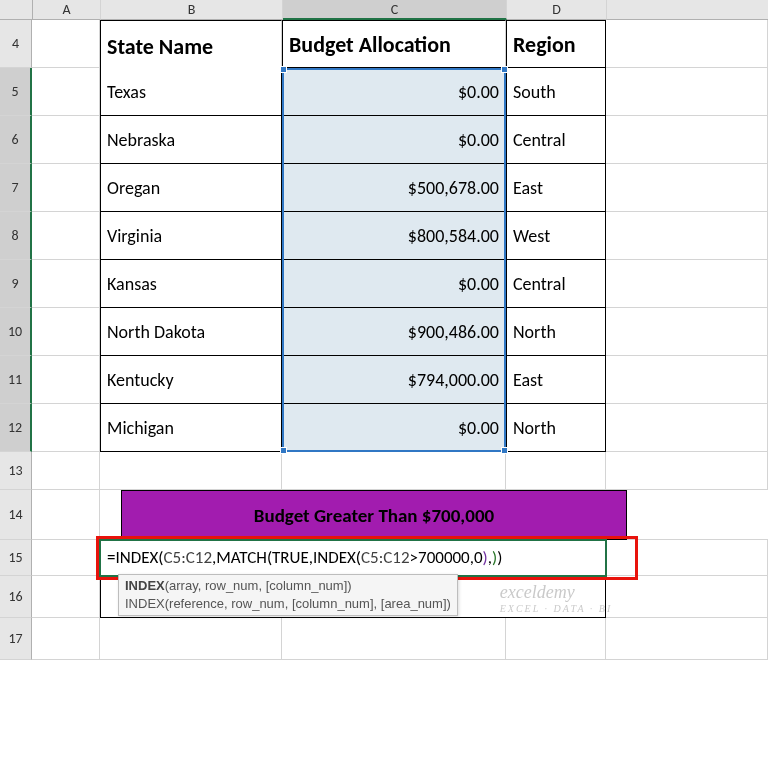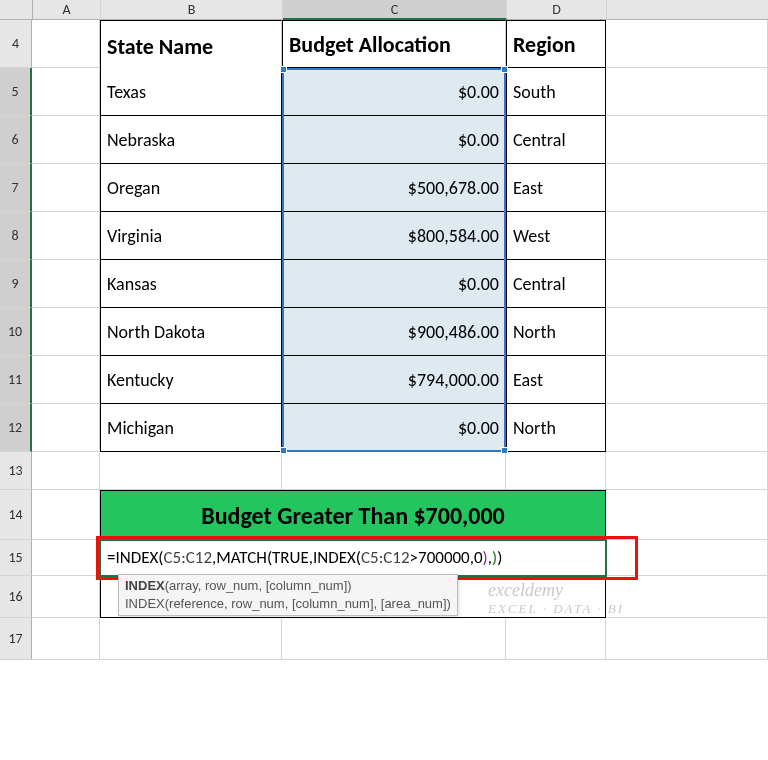--- a/index.html
+++ b/index.html
@@ -109,24 +109,25 @@
   }
   .range-handle {
     position: absolute;
     width: 7px;
     height: 7px;
     background: #3077c4;
     border: 1px solid #fff;
     box-sizing: border-box;
   }
   .merged-header {
-    background: #22c55e;
+    background: #a21caf;
     font-weight: bold;
-    font-size: 24px;
+    font-size: 19px;
     justify-content: center;
+    margin-left: 21px;
   }
   .formula-cell {
     font-size: 17px;
     font-family: Calibri, Arial, sans-serif;
     padding-left: 6px;
     white-space: nowrap;
     overflow: visible;
   }
   .redbox {
     position: absolute;
@@ -150,21 +151,21 @@
     position: absolute;
     font-size: 18px;
     color: rgba(120,120,120,0.4);
     font-style: italic;
     transform: translate(-50%,-50%);
     pointer-events: none;
     font-family: Georgia, serif;
     white-space: nowrap;
   }
   .watermark-sub {
-    font-size: 13px;
+    font-size: 10px;
     letter-spacing: 2px;
     display: block;
     text-align: center;
   }
   .f-black { color: #000; }
   .f-blue { color: #404040; }
   .f-green-dark { color: #267326; }
   .f-purple { color: #7030a0; }
 </style>
 </head>

